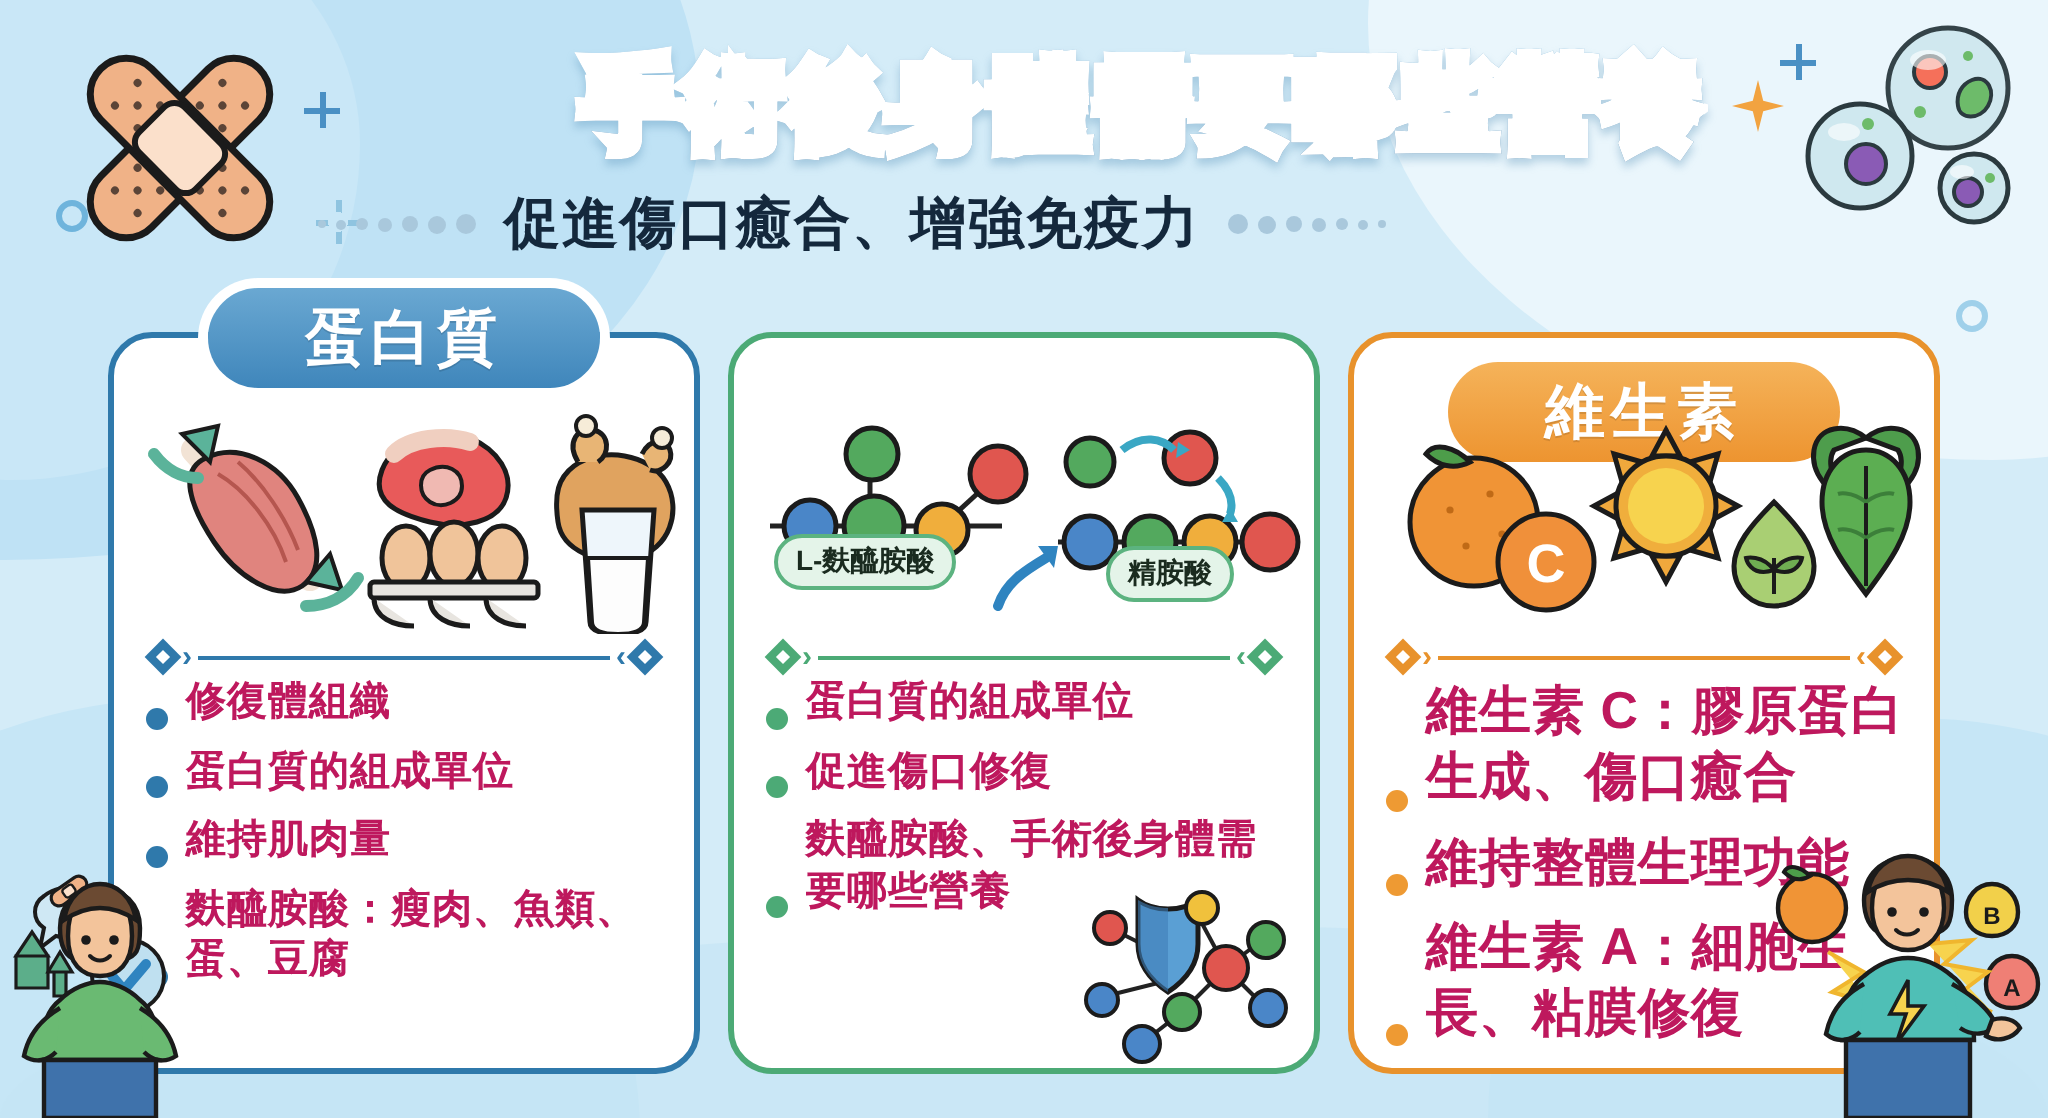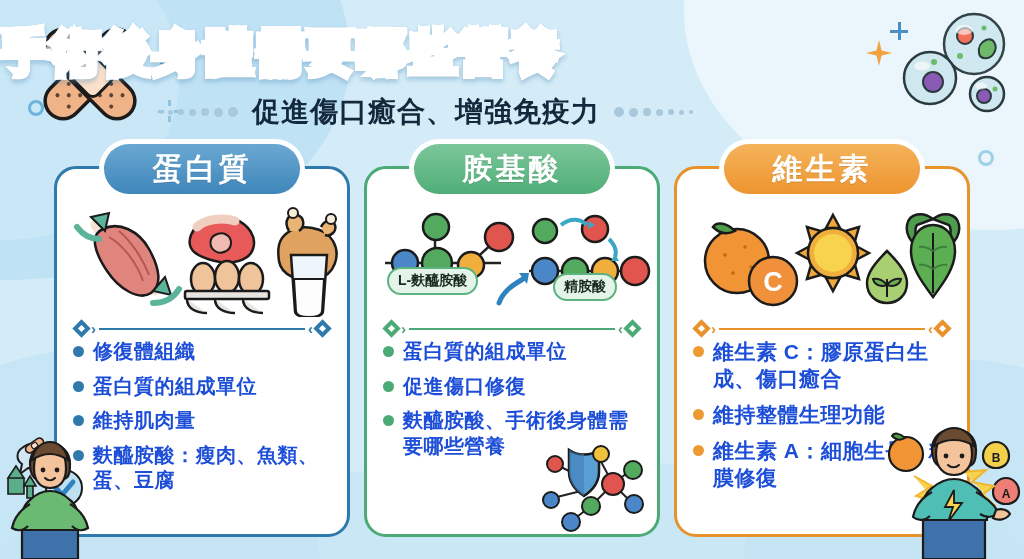--- a/index.html
+++ b/index.html
@@ -68,21 +68,21 @@
     width: 16px; height: 16px; border: 3px solid #6fb4dc; border-radius: 50%;
   }
   .star4 {
     width: 26px; height: 26px; background: #f2a340;
     clip-path: polygon(50% 0%, 60% 40%, 100% 50%, 60% 60%, 50% 100%, 40% 60%, 0% 50%, 40% 40%);
   }
 
   
   .title {
     position: absolute; left: 0; top: 20px; width: 852px;
-    text-align: left;
+    text-align: right;
     font-size: 49px; font-weight: 700; letter-spacing: 2px;
     color: #1f6fa8;
     background: linear-gradient(#5ea7d3 0%, #2f7fb4 48%, #1b6093 100%);
     -webkit-background-clip: text; background-clip: text;
     -webkit-text-fill-color: transparent;
     paint-order: stroke fill;
     -webkit-text-stroke: 7px #ffffff;
     filter: drop-shadow(0 3px 2px rgba(80,140,180,.35));
   }
   .subtitle-row {
@@ -124,21 +124,21 @@
     position: absolute; top: -25px; left: 50%; transform: translateX(-50%);
     min-width: 196px; height: 50px; border-radius: 26px;
     display: flex; align-items: center; justify-content: center;
     font-size: 30px; font-weight: 700; color: #ffffff;
     letter-spacing: 3px;
     text-shadow: 0 1px 0 rgba(0,0,0,.12);
     box-shadow: 0 0 0 5px #ffffff;
   }
   .pill.p1 { background: linear-gradient(#6aa8d2,#3f86bb); }
   .pill.p2 { background: linear-gradient(#7cc79a,#4fae78); }
-  .pill.p3 { background: linear-gradient(#f5b35a,#ed9430); }
+  .pill.p3 { background: linear-gradient(#f5b35a,#ed9430); margin-top: 37px; }
 
   .art {
     position: absolute; left: 0; top: 36px; width: 100%; height: 112px;
   }
   .divider {
     position: absolute; left: 18px; right: 18px; top: 152px;
     display: flex; align-items: center; gap: 3px;
   }
   .divider .line { flex: 1; height: 2px; }
   .divider .dia { width: 13px; height: 13px; transform: rotate(45deg); }
@@ -149,32 +149,32 @@
   .divider .brk { font-size: 15px; line-height: 1; font-weight: 700; }
   .d1 .line { background: #2f79ab; } .d1 .dia { background: #2f79ab; } .d1 .brk { color: #2f79ab; }
   .d2 .line { background: #4caa76; } .d2 .dia { background: #4caa76; } .d2 .brk { color: #4caa76; }
   .d3 .line { background: #e8922c; } .d3 .dia { background: #e8922c; } .d3 .brk { color: #e8922c; }
 
   .bullets {
     position: absolute; left: 16px; right: 10px; top: 170px;
     display: flex; flex-direction: column;
   }
   .bullet {
-    display: flex; align-items: flex-start; gap: 9px;
-    font-size: 20px; font-weight: 700; color: #1d4ed8;
+    display: flex; align-items: flex-end; gap: 9px;
+    font-size: 20px; font-weight: 700; color: #be185d;
     line-height: 1.28; letter-spacing: .5px;
     margin-bottom: 9px;
   }
   .bullet .dot {
     width: 11px; height: 11px; border-radius: 50%; margin-top: 7px; flex: none;
   }
   .b1 .dot { background: #2f79ab; }
   .b2 .dot { background: #4caa76; }
   .b3 .dot { background: #ee9a33; }
-  .b3 .bullet { font-size: 21px; }
+  .b3 .bullet { font-size: 26px; }
 
   
   .aa-label {
     position: absolute;
     background: #e4f4e9; border: 2px solid #5cb380; border-radius: 14px;
     font-size: 14px; font-weight: 700; color: #1a2b1f;
     padding: 3px 9px; white-space: nowrap;
   }
 
   
@@ -343,21 +343,20 @@
           <span>維持肌肉量</span>
         </div>
         <div class="bullet">
           <span class="dot"></span>
           <span>麩醯胺酸：瘦肉、魚類、蛋、豆腐</span>
         </div>
       </div>
     </div>
 
     <div class="card c2">
-      <div class="pill p2">胺基酸</div>
 
       <div class="art">
         <svg width="296" height="112" viewBox="0 0 296 112">
 
           <g transform="translate(16,6)">
             <line x1="2" y1="52" x2="118" y2="52" stroke="#222" stroke-width="2.5"></line>
             <line x1="52" y1="52" x2="52" y2="18" stroke="#222" stroke-width="2.5"></line>
             <line x1="88" y1="52" x2="112" y2="30" stroke="#222" stroke-width="2.5"></line>
             <circle cx="22" cy="52" r="13" fill="#4a86c8" stroke="#1b1b1b" stroke-width="2.5"></circle>
             <circle cx="54" cy="52" r="15" fill="#53a95e" stroke="#1b1b1b" stroke-width="2.5"></circle>

